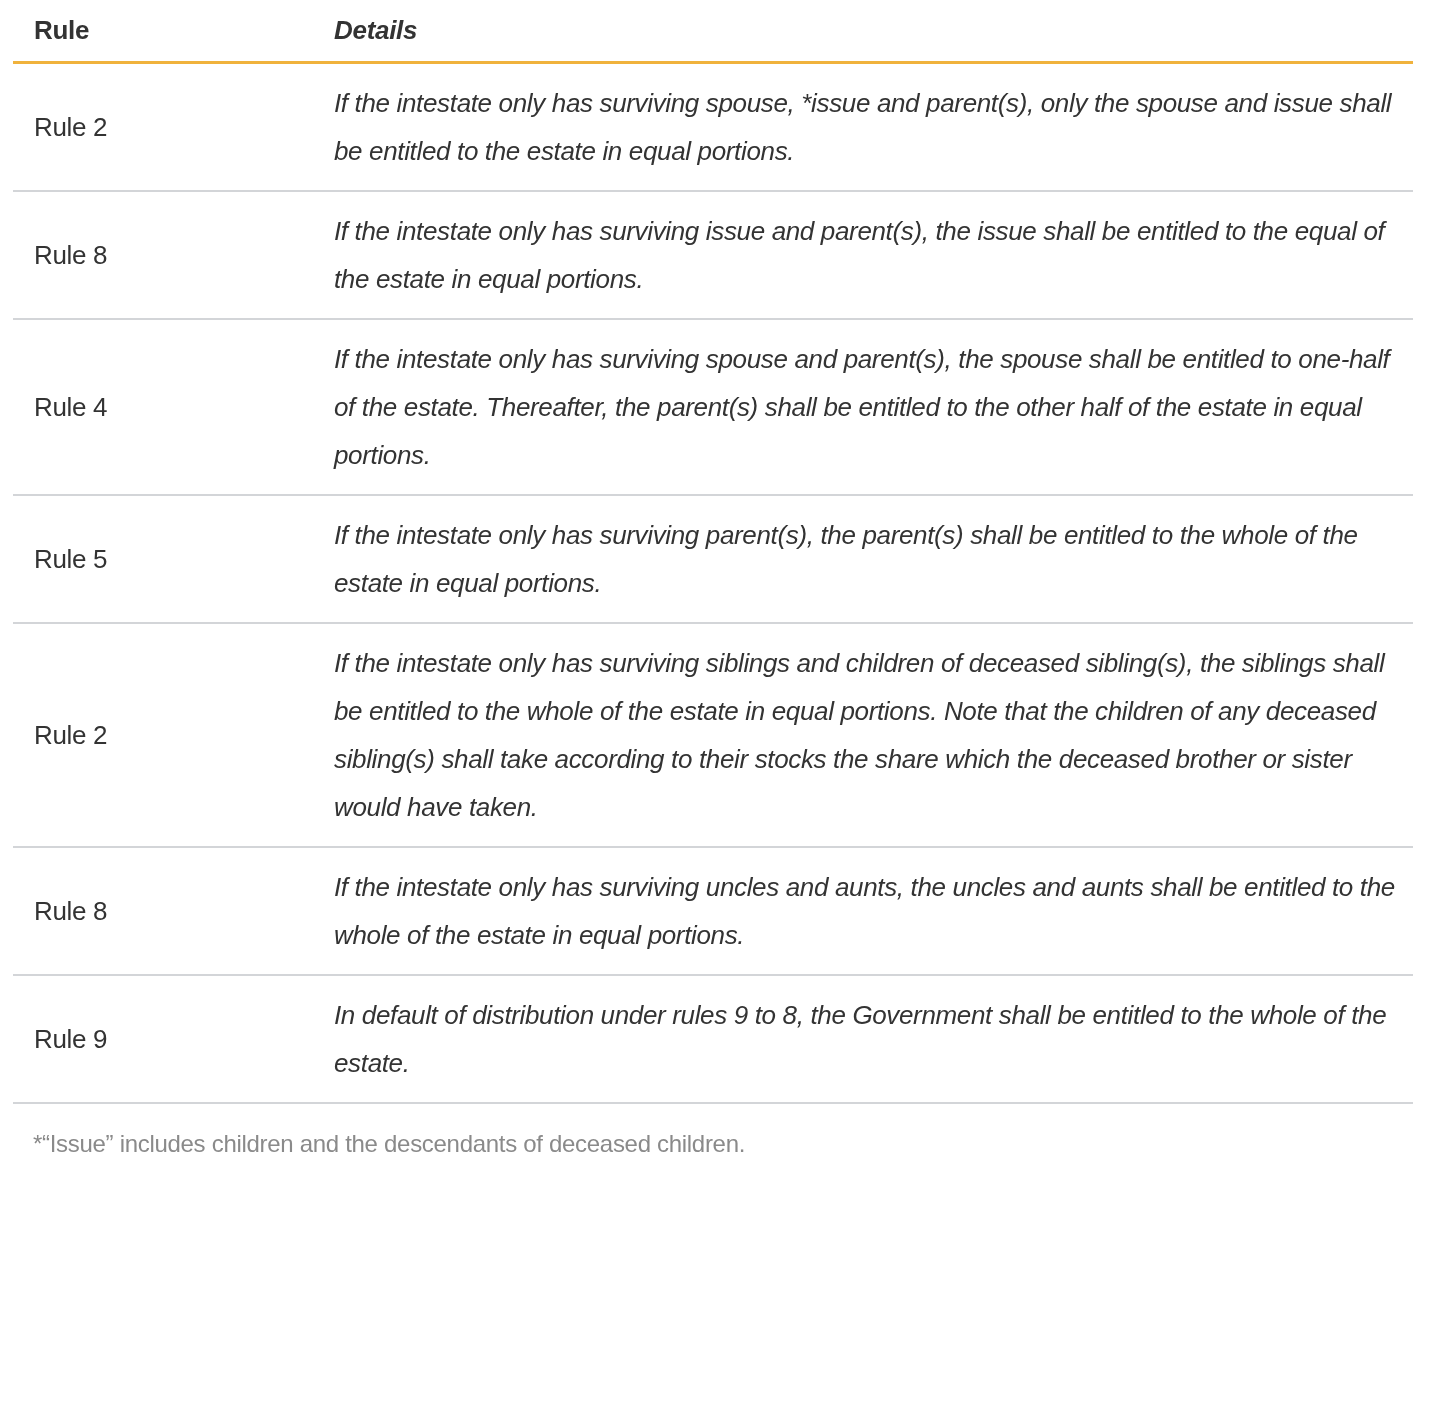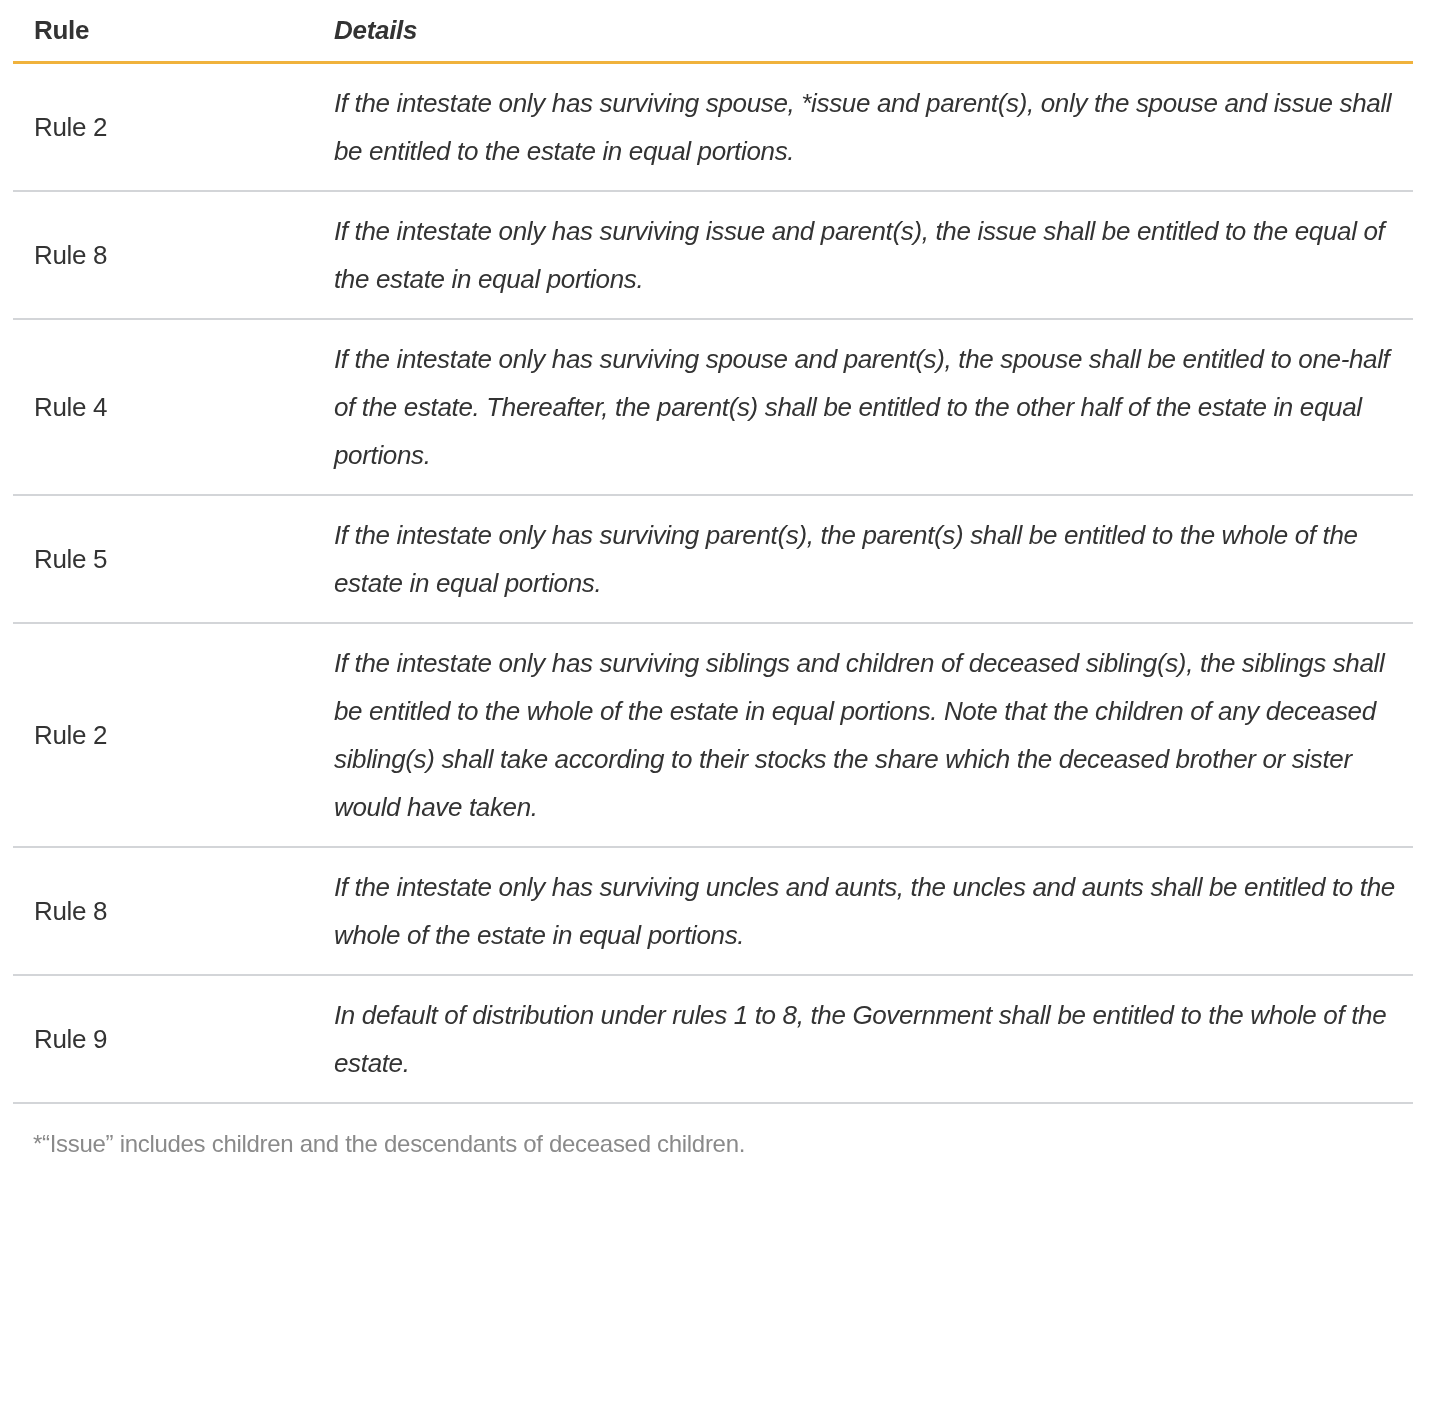--- a/index.html
+++ b/index.html
@@ -82,18 +82,18 @@
       <tr>
         <td>Rule 2</td>
         <td class="col-details">If the intestate only has surviving siblings and children of deceased sibling(s), the siblings shall be entitled to the whole of the estate in equal portions. Note that the children of any deceased sibling(s) shall take according to their stocks the share which the deceased brother or sister would have taken.</td>
       </tr>
       <tr>
         <td>Rule 8</td>
         <td class="col-details">If the intestate only has surviving uncles and aunts, the uncles and aunts shall be entitled to the whole of the estate in equal portions.</td>
       </tr>
       <tr>
         <td>Rule 9</td>
-        <td class="col-details">In default of distribution under rules 1 to 8, the Government shall be entitled to the whole of the estate.</td>
+        <td class="col-details">In default of distribution under rules 9 to 8, the Government shall be entitled to the whole of the estate.</td>
       </tr>
     </tbody>
   </table>
   <div class="footnote">*“Issue” includes children and the descendants of deceased children.</div>
 </div>
 
 </body></html>

